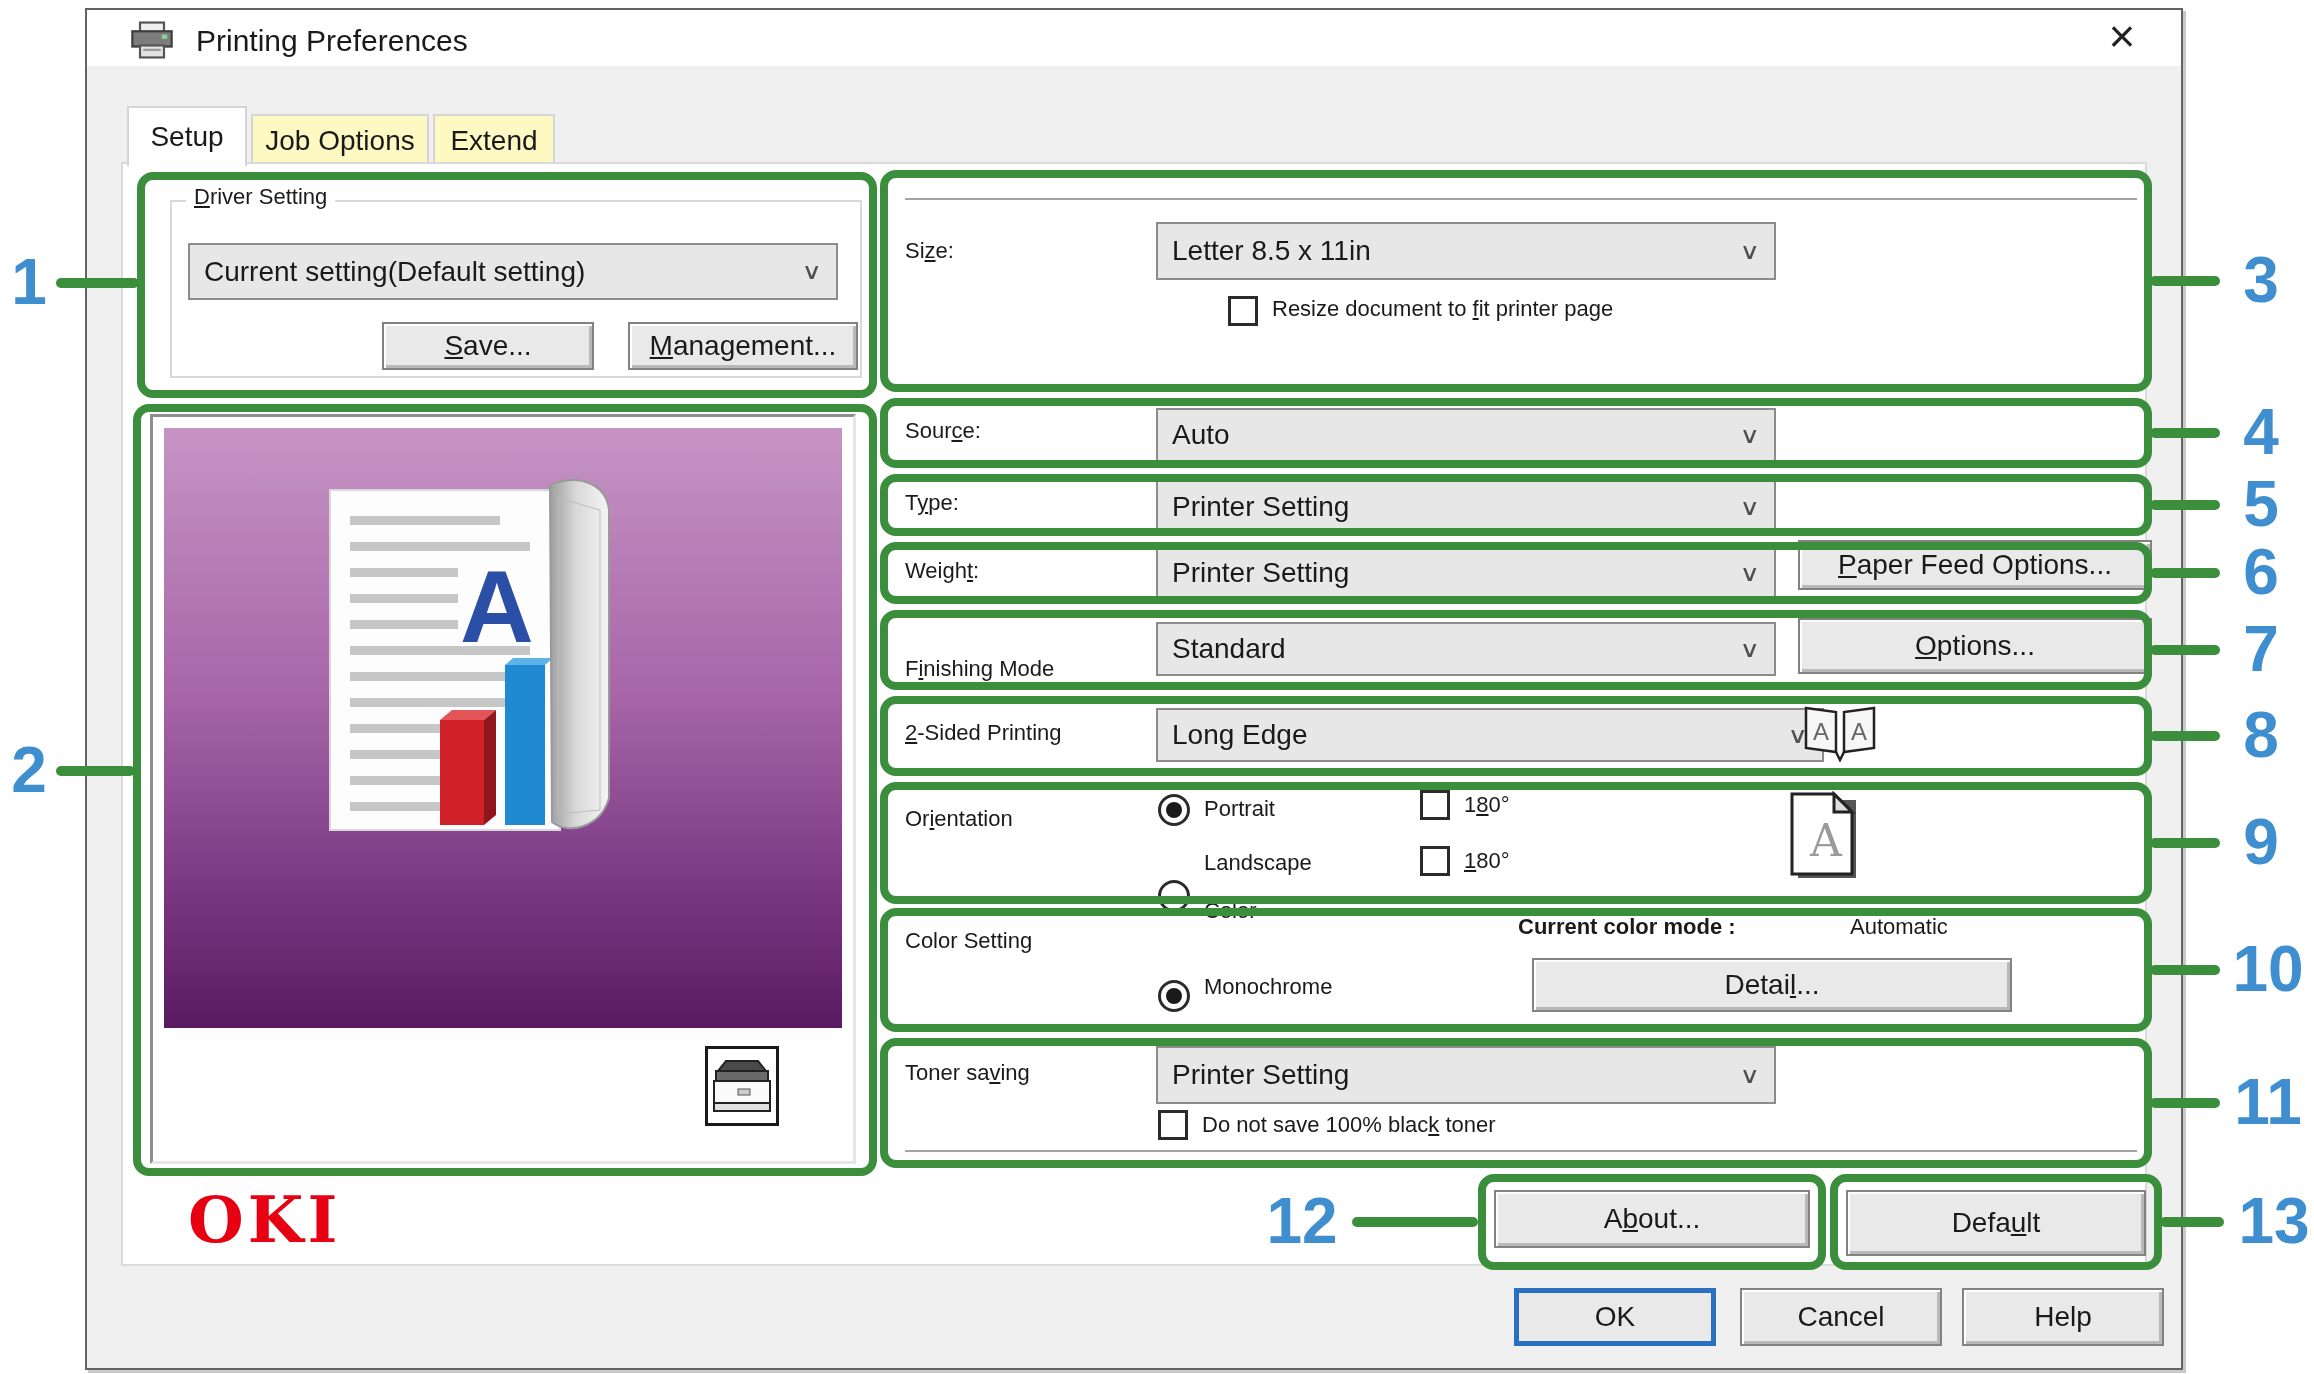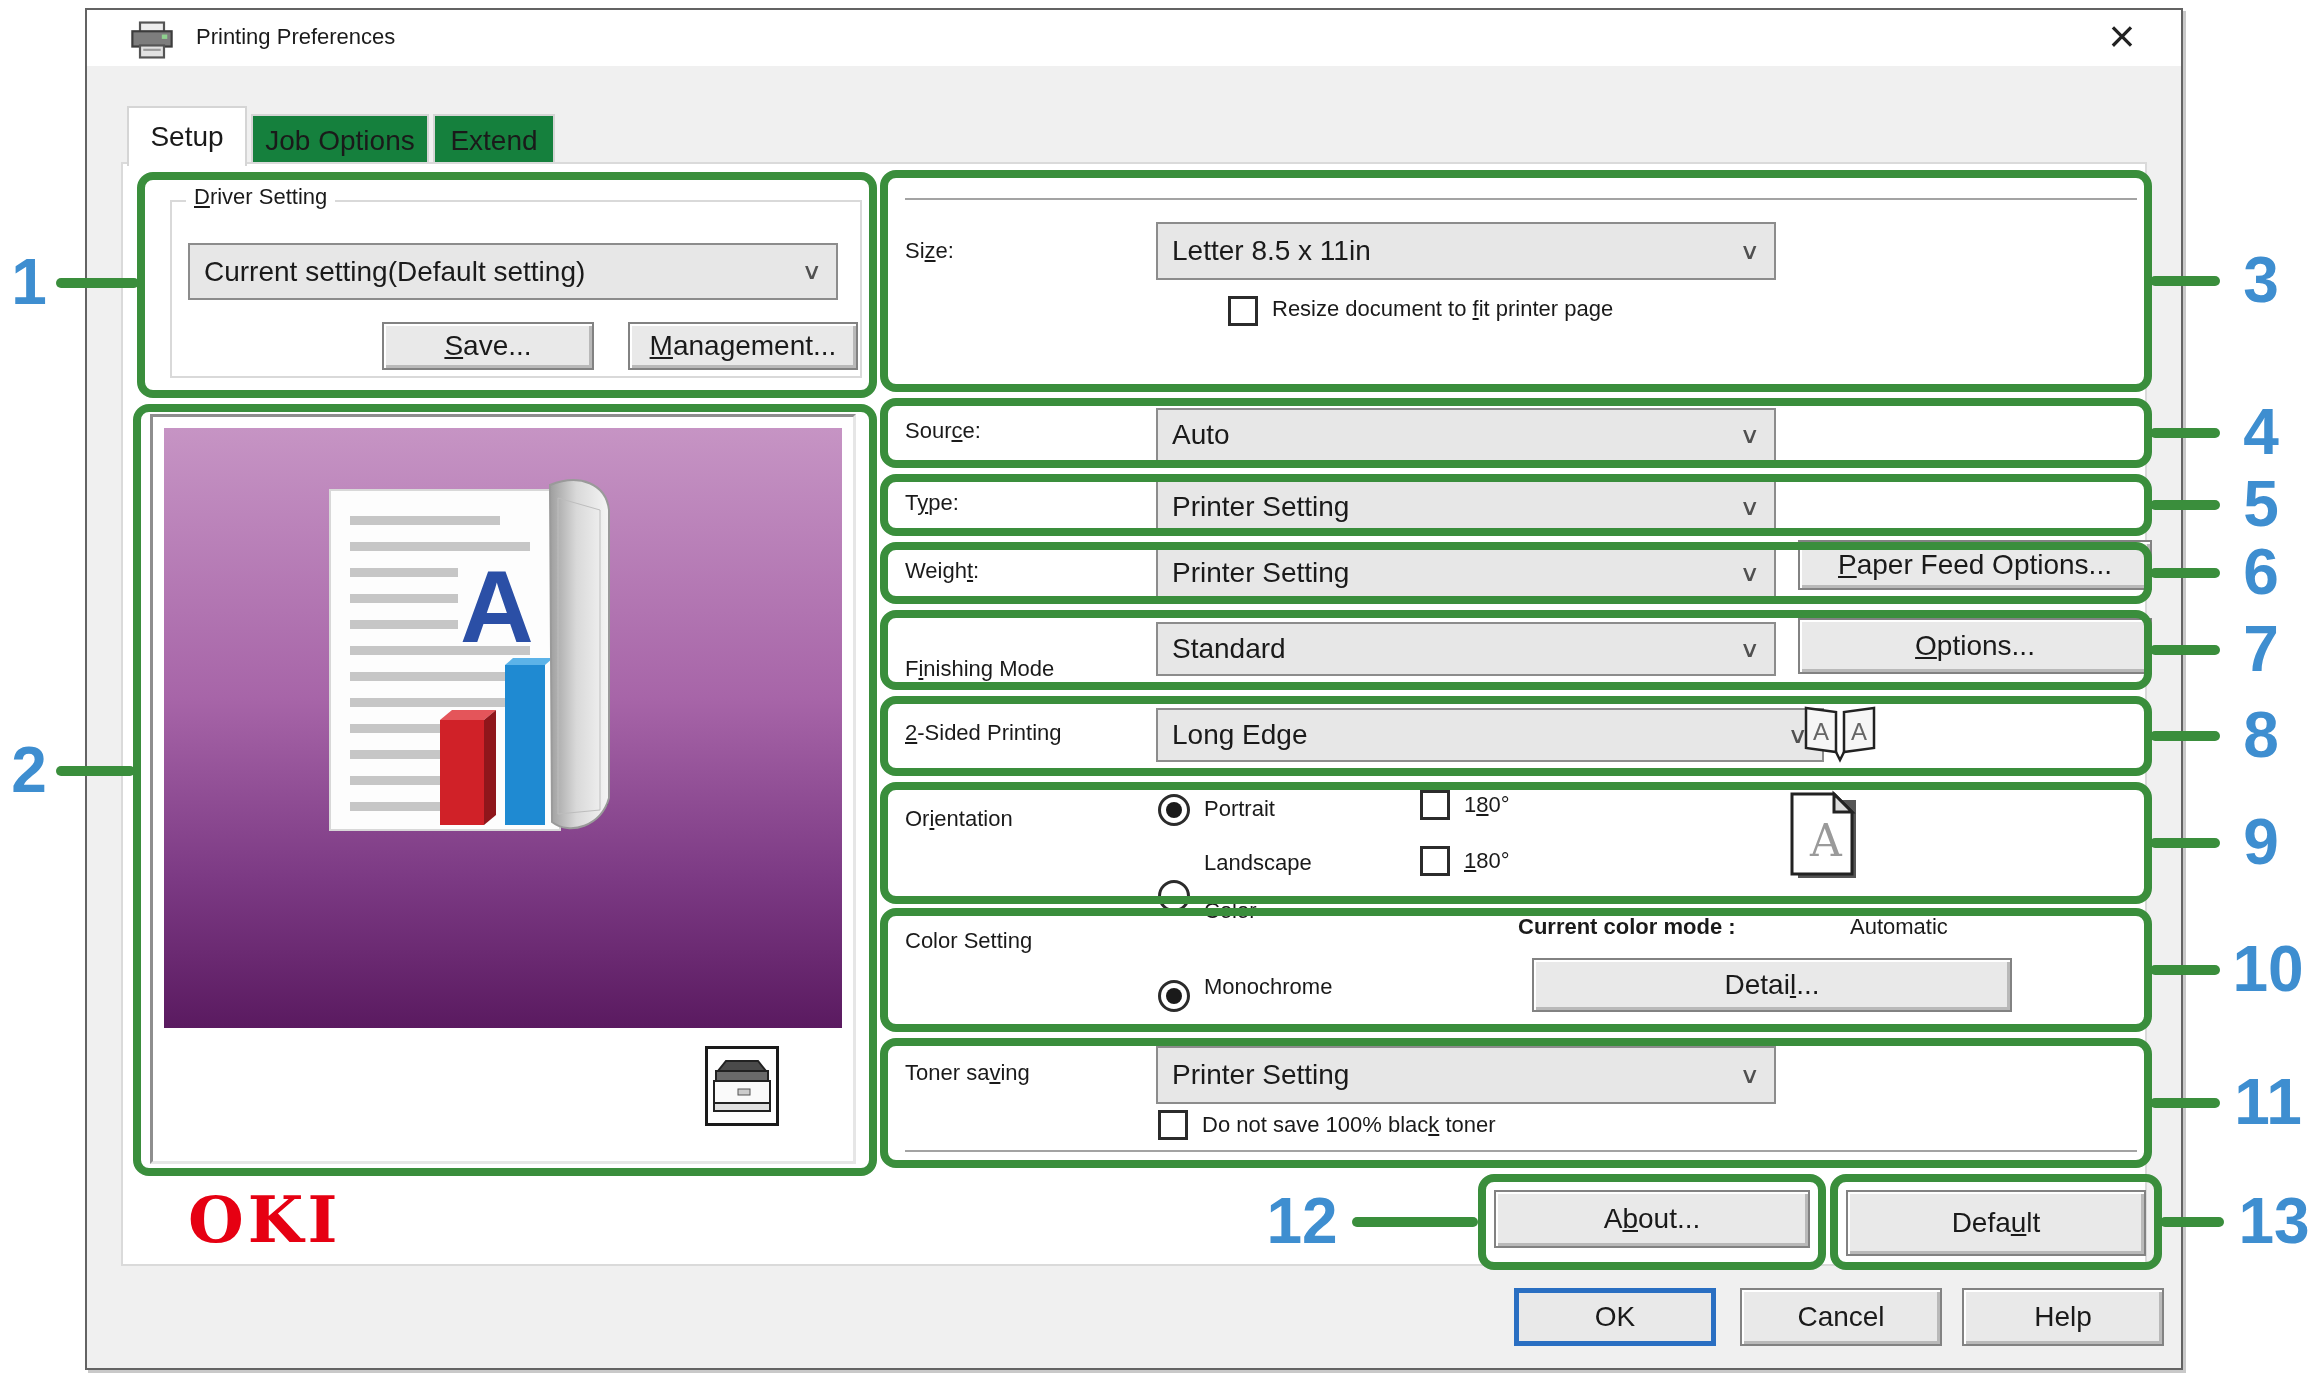--- a/index.html
+++ b/index.html
@@ -14,27 +14,27 @@
   .abs { position:absolute; }
 
   
   .dialog {
     left:85px; top:8px; width:2098px; height:1362px;
     background:#f0f0f0;
     border:2px solid #636363;
     box-shadow:3px 3px 0 rgba(100,100,100,.35);
   }
   .titlebar { left:87px; top:10px; width:2094px; height:56px; background:#ffffff; }
-  .title-text { left:196px; top:24px; font-size:22px; white-space:nowrap; }
+  .title-text { left:196px; top:24px; font-size:30px; white-space:nowrap; }
   .close-x { left:2096px; top:12px; width:52px; height:48px; font-size:46px; color:#222;
              display:flex; align-items:center; justify-content:center; }
 
   
   .tab { font-size:28px; display:flex; align-items:center; justify-content:center;
-         border:2px solid #d5d5d5; border-bottom:none; background:#15803d; }
+         border:2px solid #d5d5d5; border-bottom:none; background:#fef9c3; }
   .tab.active { background:#ffffff; z-index:3; }
   .tabpage { left:121px; top:162px; width:2026px; height:1104px; background:#ffffff;
              border:2px solid #dadada; }
 
   
   .label { font-size:22px; white-space:nowrap; }
   .combo { background:#e7e7e7; border:2px solid #8c8c8c; display:flex; align-items:center;
            justify-content:space-between; padding:0 14px; font-size:28px; white-space:nowrap; }
   .chev { color:#505050; font-size:28px; margin-left:10px; transform:scaleY(.8); }
   .btn3d { background:#e9e9e9; border:2px solid #828282;

